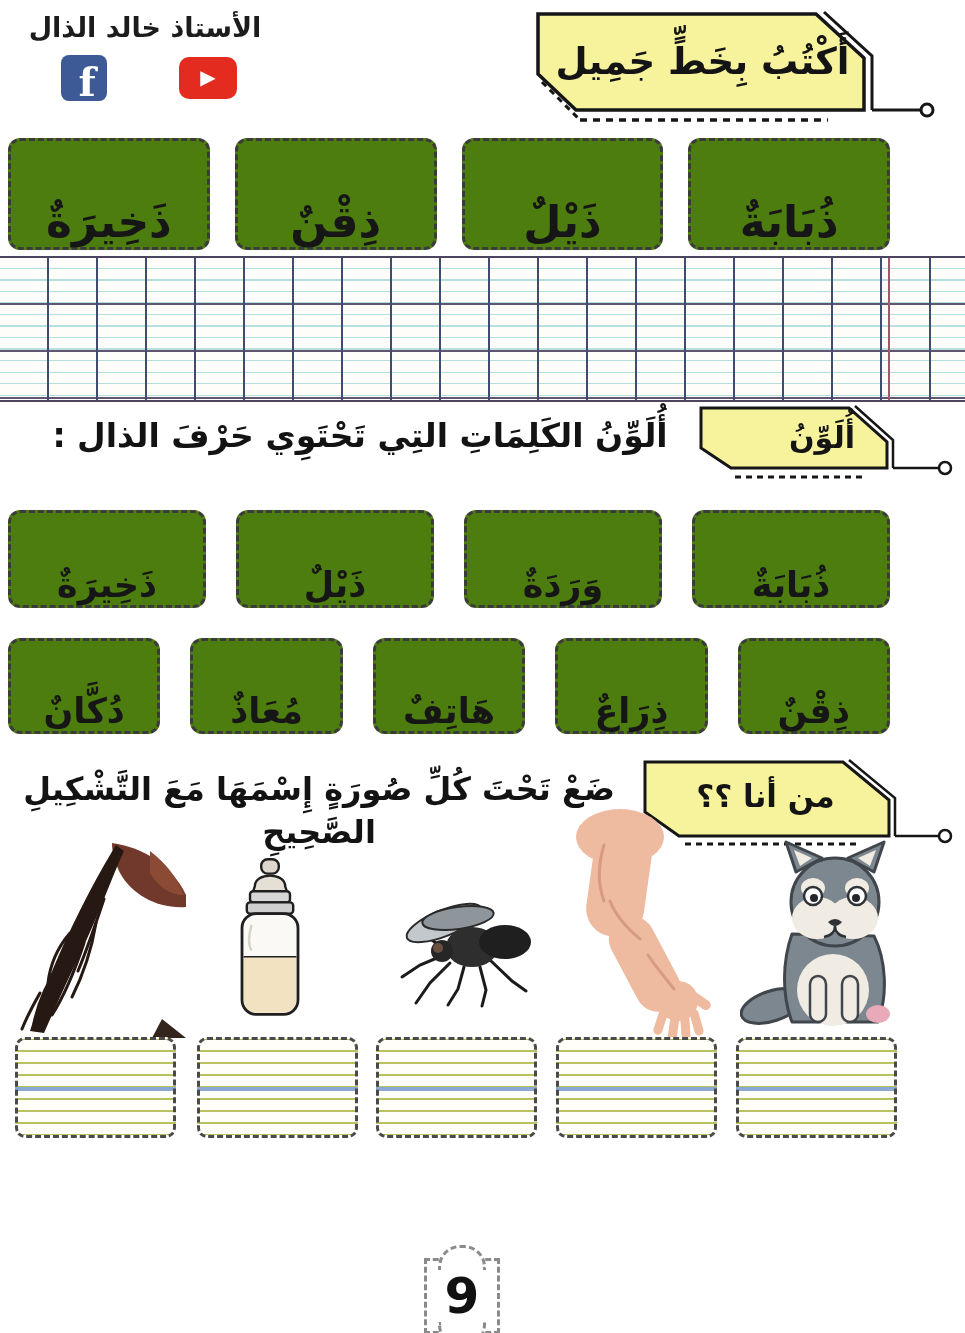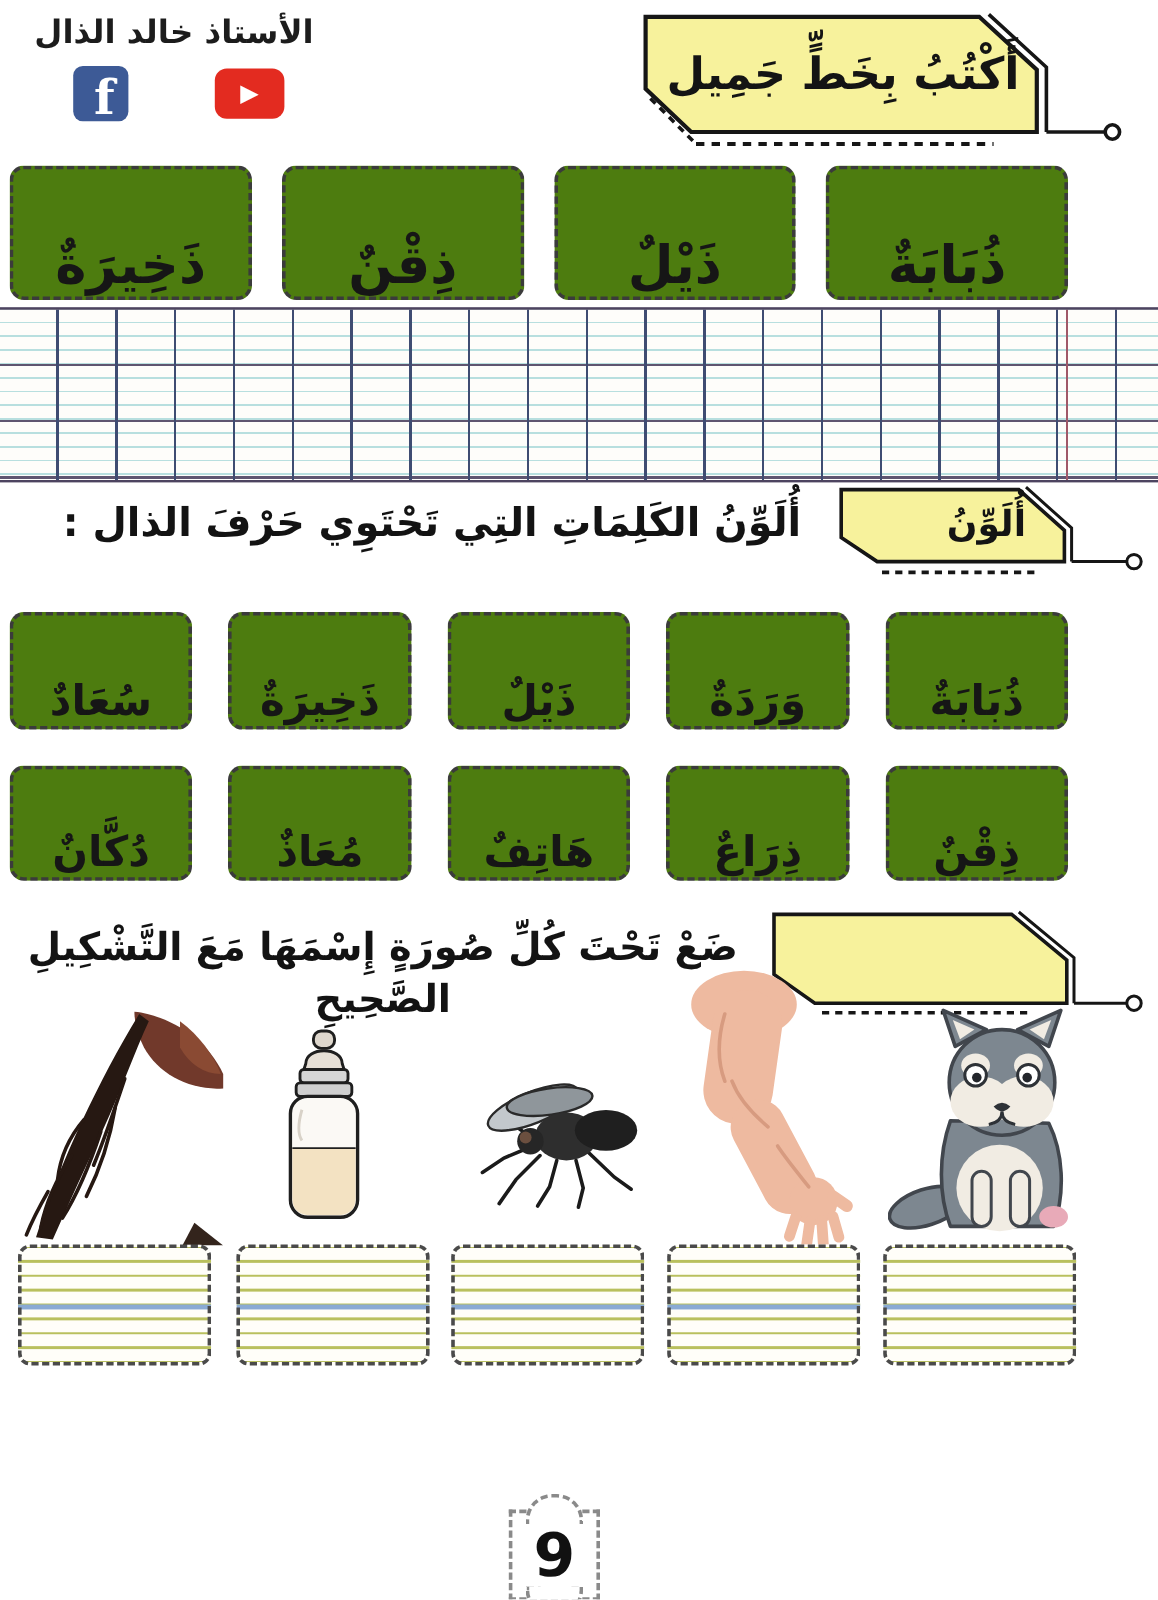--- a/index.html
+++ b/index.html
@@ -143,23 +143,20 @@
       </div>
     <div class="wbox">
         <span>وَرَدَةٌ</span>
       </div>
     <div class="wbox">
         <span>ذَيْلٌ</span>
       </div>
     <div class="wbox">
         <span>ذَخِيرَةٌ</span>
       </div>
-    <div class="wbox">
-        <span>سُعَادٌ</span>
-      </div>
   </div>
   <div class="word-row row-c2">
     <div class="wbox">
         <span>ذِقْنٌ</span>
       </div>
     <div class="wbox">
         <span>ذِرَاعٌ</span>
       </div>
     <div class="wbox">
         <span>هَاتِفٌ</span>
@@ -172,20 +169,21 @@
       </div>
   </div>
 
   <svg class="banner-svg b3-svg" viewBox="0 0 322 92">
     <path d="M12 6 H210 L256 44 V80 H46 L12 56 Z" fill="#f7f29c" stroke="#161616" stroke-width="3"></path>
     <path d="M216 4 L262 42 L262 80" fill="none" stroke="#161616" stroke-width="2.5"></path>
     <path d="M52 88 H226" fill="none" stroke="#161616" stroke-width="3" stroke-dasharray="6 5"></path>
     <path d="M262 80 H306" fill="none" stroke="#161616" stroke-width="2.5"></path>
     <circle cx="312" cy="80" r="6" fill="#ffffff" stroke="#161616" stroke-width="2.5"></circle>
   </svg>
+  <div class="banner-text b3-text">من أنا ؟؟</div>
   <div class="instr instr3">ضَعْ تَحْتَ كُلِّ صُورَةٍ إِسْمَهَا مَعَ التَّشْكِيلِ الصَّحِيحِ</div>
 
   <svg class="pic" style="left:0;top:843px;width:190px;height:195px;" viewBox="0 0 190 195">
     <path d="M112 0 C142 4 172 22 186 52 L186 64 C158 66 132 52 120 30 C115 20 112 10 112 0 Z" fill="#71392b"></path>
     <path d="M150 8 C166 20 178 36 184 52 C170 52 158 44 150 30 Z" fill="#8a4a33"></path>
     <path d="M116 2 C100 28 84 58 68 92 C54 122 40 156 30 188 L44 190 C58 158 72 128 86 98 C100 68 112 34 124 8 Z" fill="#261812"></path>
     <g stroke="#261812" stroke-width="3" fill="none" stroke-linecap="round">
       <path d="M70 90 C58 104 50 122 48 140"></path>
       <path d="M84 100 C76 124 66 150 52 172"></path>
       <path d="M60 120 C48 138 38 160 34 180"></path>

